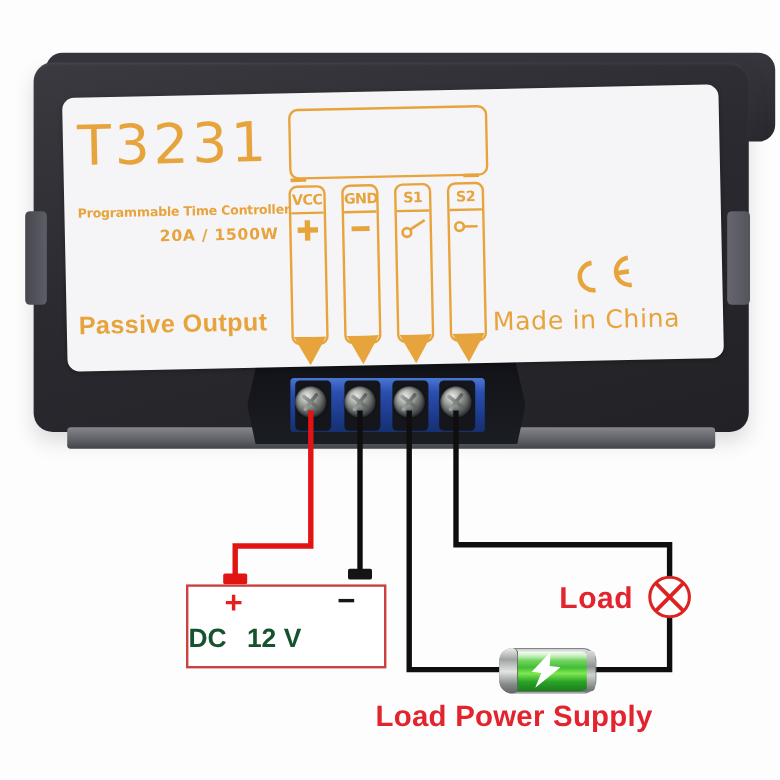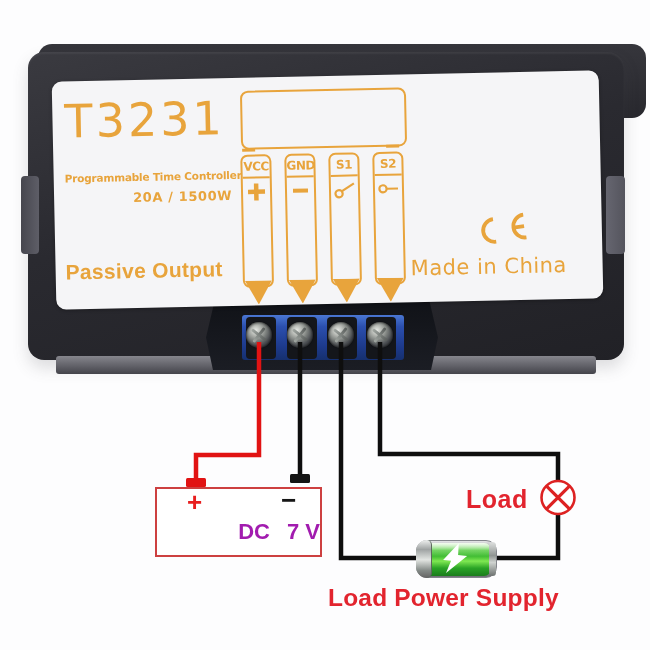--- a/index.html
+++ b/index.html
@@ -53,25 +53,25 @@
             clip-path:polygon(0 0,100% 0,50% 100%);}
   .plus-ic{width:17px;height:17px;
         background:linear-gradient(var(--accent),var(--accent)) center/100% 4.5px no-repeat,
                    linear-gradient(var(--accent),var(--accent)) center/4.5px 100% no-repeat;}
   .minus-ic{width:15px;height:4.5px;background:var(--accent);}
 
   
   .dcbox{left:155px;top:487px;width:163px;height:66px;border:2.5px solid #cd4040;background:#fff;}
   .dc-plus{left:30px;top:-2px;font-size:26px;font-weight:bold;color:#e81e1e;font-family:"Liberation Sans",sans-serif;}
   .dc-minus{left:124px;top:-4px;font-size:26px;font-weight:bold;color:#161616;font-family:"Liberation Sans",sans-serif;}
-  .dc-row{left:0;top:30px;width:100%;display:flex;justify-content:flex-end;gap:17px;
-          font-size:22px;font-weight:bold;color:#a21caf;font-family:"Liberation Sans",sans-serif;}
+  .dc-row{left:0;top:30px;width:100%;display:flex;justify-content:flex-start;gap:17px;
+          font-size:22px;font-weight:bold;color:#14532d;font-family:"Liberation Sans",sans-serif;}
   .redtext{color:var(--diagram-red);font-weight:bold;font-family:"Liberation Sans",sans-serif;}
   .load-t{left:466px;top:485px;font-size:25px;letter-spacing:.5px;}
-  .lps-t{left:328px;top:584px;font-size:24.5px;letter-spacing:.2px;}
+  .lps-t{left:313px;top:584px;font-size:24.5px;letter-spacing:.2px;}
 
   
   .batt{left:416px;top:540px;width:81px;height:38px;}
   .batt-shell{left:0;top:0;width:81px;height:38px;border-radius:11px;border:1px solid #83858b;box-sizing:border-box;
         background:linear-gradient(180deg,#e5e5e7 0%,#9fa0a6 20%,#d2d3d7 45%,#8c8d93 75%,#6f7076 100%);}
   .batt-green{left:4px;top:2.5px;width:71px;height:33px;border-radius:7px;
         background:linear-gradient(180deg,#cdf3c0 0%,#62cf4e 22%,#3ebc30 40%,#7fe852 55%,#2aa426 76%,#1b7d1d 100%);}
   .batt-gloss{left:4px;top:2.5px;width:71px;height:33px;border-radius:7px;
         background:linear-gradient(180deg,rgba(255,255,255,.75) 0%,rgba(255,255,255,.12) 22%,rgba(255,255,255,0) 45%);}
   .batt-capL{left:0;top:0;width:15px;height:38px;border-radius:11px 5px 5px 11px;border-right:1px solid #5c6a5c;
@@ -194,21 +194,21 @@
       <line x1="546.3" y1="485.8" x2="569.7" y2="509.2" stroke="#dd2222" stroke-width="3.2"></line>
       <line x1="569.7" y1="485.8" x2="546.3" y2="509.2" stroke="#dd2222" stroke-width="3.2"></line>
     </g>
   </svg>
 
   <div class="abs dcbox">
     <div class="abs dc-plus">+</div>
     <div class="abs dc-minus">−</div>
     <div class="abs dc-row">
       <span>DC</span>
-      <span>7 V</span>
+      <span>12 V</span>
     </div>
   </div>
 
   <div class="abs batt">
     <div class="abs batt-shell"></div>
     <div class="abs batt-green"></div>
     <div class="abs batt-gloss"></div>
     <div class="abs batt-capL"></div>
     <div class="abs batt-capR"></div>
     <svg class="abs bolt" width="30" height="32" viewBox="0 0 26 30">

